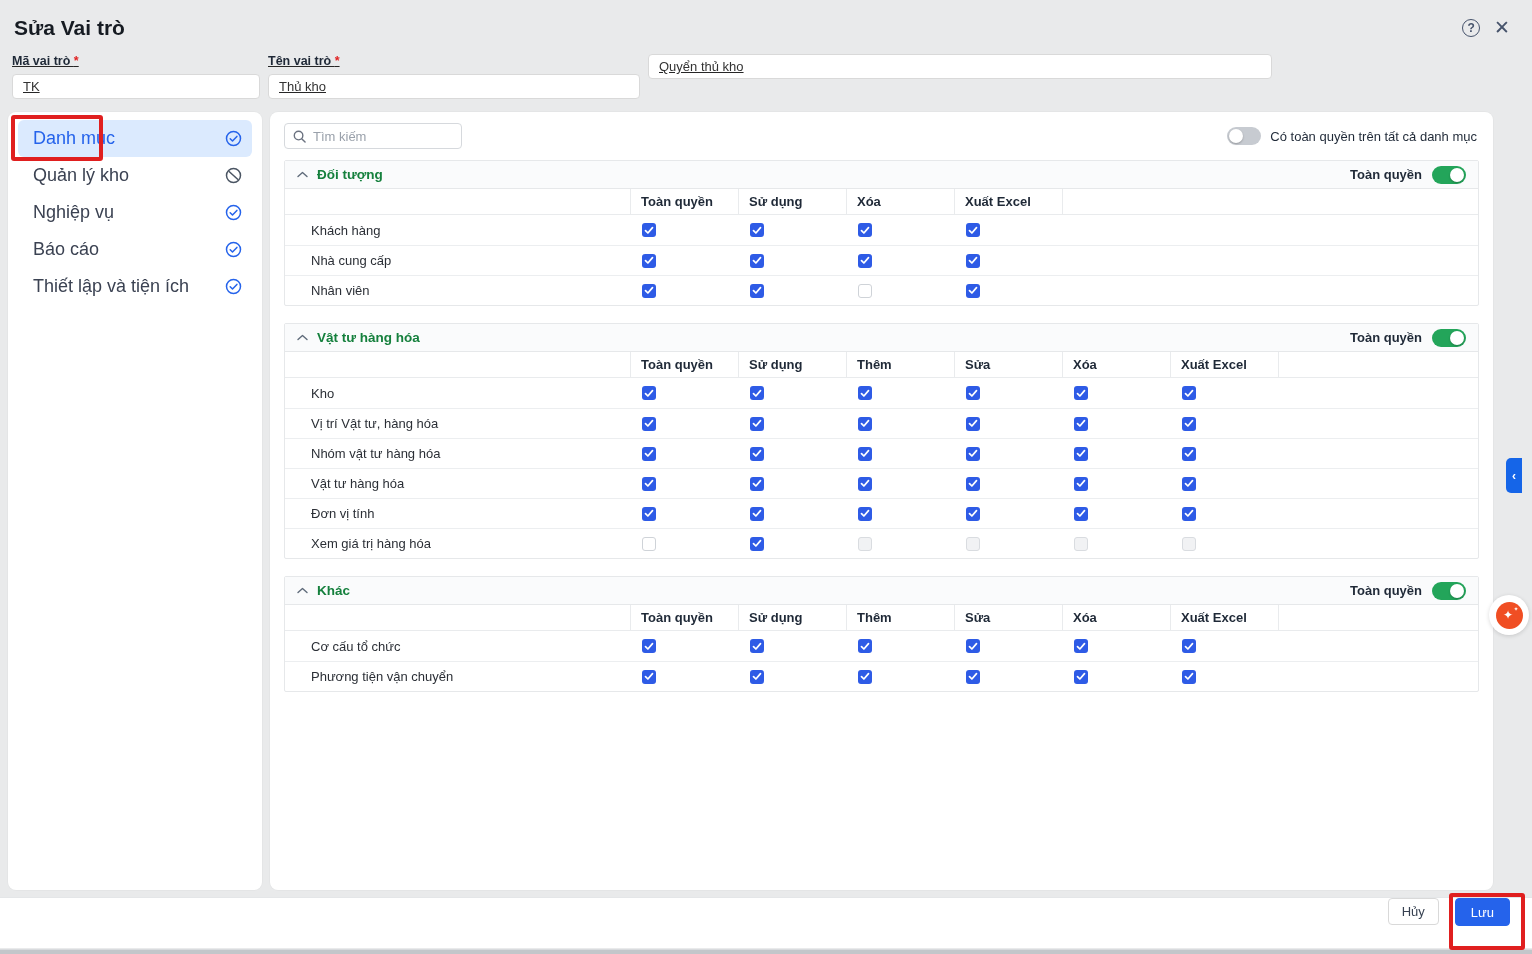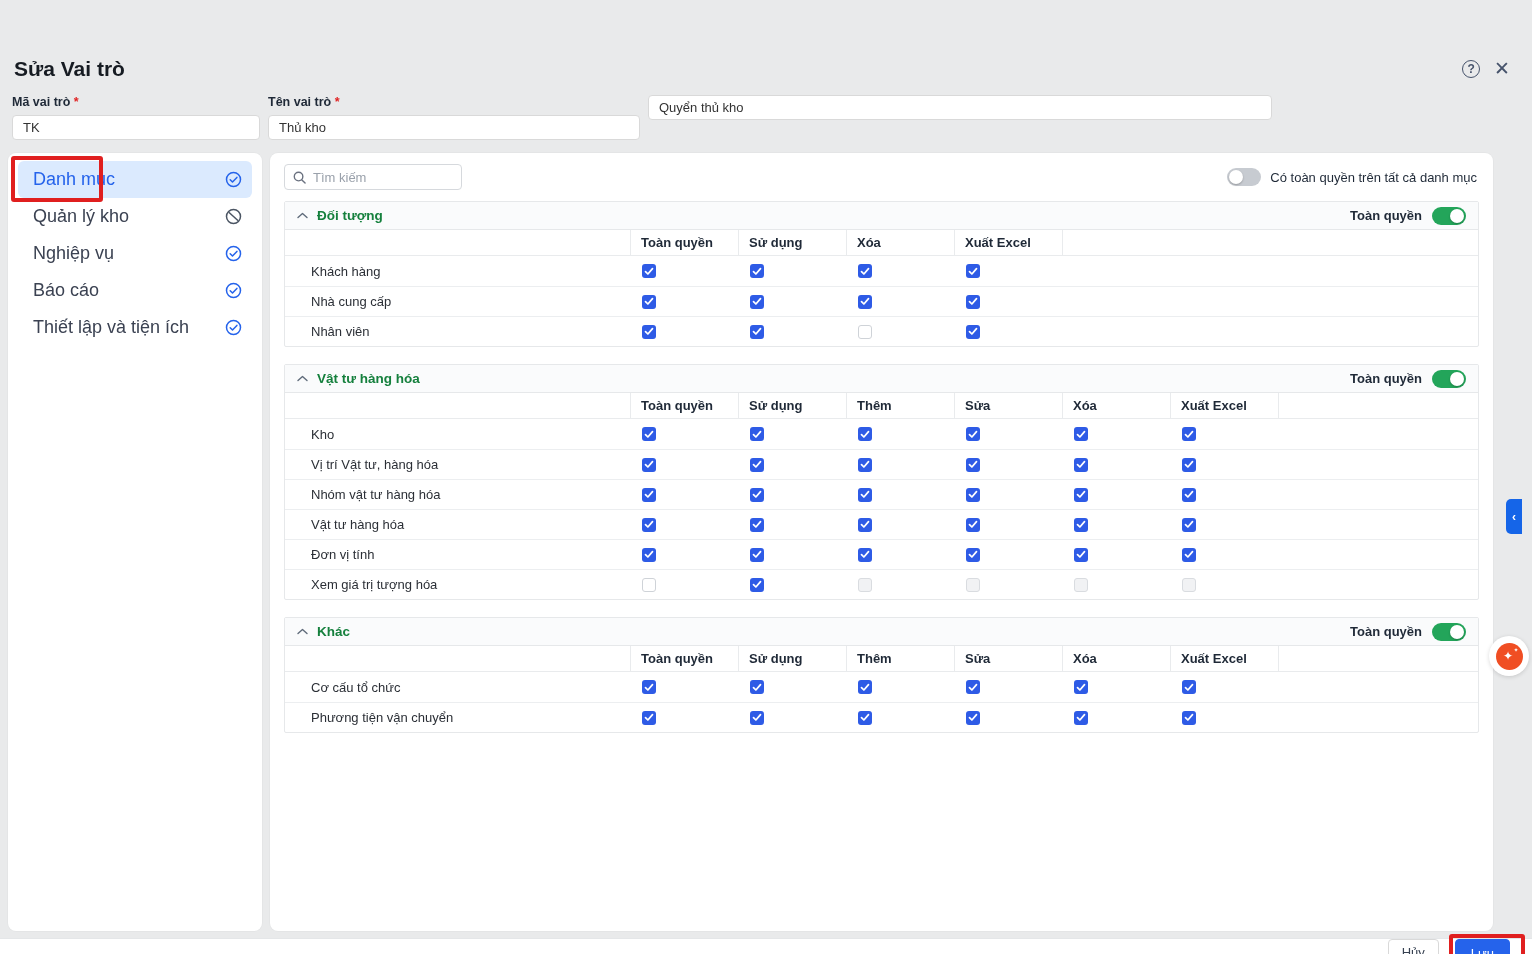--- a/index.html
+++ b/index.html
@@ -1,31 +1,31 @@
 <!DOCTYPE html>
 <html><head>
 <meta charset="utf-8">
 <style>
   * { box-sizing: border-box; margin: 0; padding: 0; }
   html,body { width:1532px; height:954px; }
   body {
     font-family: "Liberation Sans", "DejaVu Sans", sans-serif;
     background:#e9eaeb; color:#262626; overflow:hidden; position:relative;
   }
-  .page { position:absolute; inset:0;margin-top:41px; }
+  .page { position:absolute; inset:0; }
 
   
   .page-title { position:absolute; left:14px; top:16px; font-size:21px; font-weight:bold; color:#161b22; }
   .win-icons { position:absolute; right:22px; top:18px; display:flex; align-items:center; gap:14px; }
   .help-ic { width:18px; height:18px; border:1.7px solid #46536b; border-radius:50%; color:#46536b;
              font-size:12px; font-weight:bold; display:flex; align-items:center; justify-content:center; cursor:pointer; }
   .close-ic { font-size:19px; color:#46536b; line-height:1; cursor:pointer; }
 
   
-  .form-row { position:absolute; left:12px; top:54px; display:flex; gap:8px; }
+  .form-row { position:absolute; left:12px; top:54px; display:flex; gap:8px;text-decoration:underline; }
   .field { display:flex; flex-direction:column; }
   .field:nth-child(1) { width:248px; }
   .field:nth-child(2) { width:372px; }
   .field:nth-child(3) { width:624px; }
   .flabel { font-size:12.5px; font-weight:bold; color:#1f2937; margin-bottom:6px; }
   .flabel .req { color:#e02424; }
   .finput { height:25px; border:1px solid #d9d9d9; border-radius:4px; padding:0 10px; font-size:13px;
             color:#333; background:#fff; width:100%; font-family:inherit; outline:none; }
 
   
@@ -567,21 +567,21 @@
             <span class="td">
               <span class="cb cb-on">
                 <svg width="10" height="9" viewBox="0 0 10 9">
                   <path d="M1.5 4.6l2.4 2.4 4.6-5.4" fill="none" stroke="#fff" stroke-width="1.7" stroke-linecap="round" stroke-linejoin="round"></path>
                 </svg>
               </span>
             </span>
             <span class="td fill"></span>
           </div>
           <div class="trow" style="grid-template-columns: 345px repeat(6, 108px) 1fr;">
-            <span class="td name">Xem giá trị tượng hóa</span>
+            <span class="td name">Xem giá trị hàng hóa</span>
             <span class="td">
               <span class="cb cb-off"></span>
             </span>
             <span class="td">
               <span class="cb cb-on">
                 <svg width="10" height="9" viewBox="0 0 10 9">
                   <path d="M1.5 4.6l2.4 2.4 4.6-5.4" fill="none" stroke="#fff" stroke-width="1.7" stroke-linecap="round" stroke-linejoin="round"></path>
                 </svg>
               </span>
             </span>

